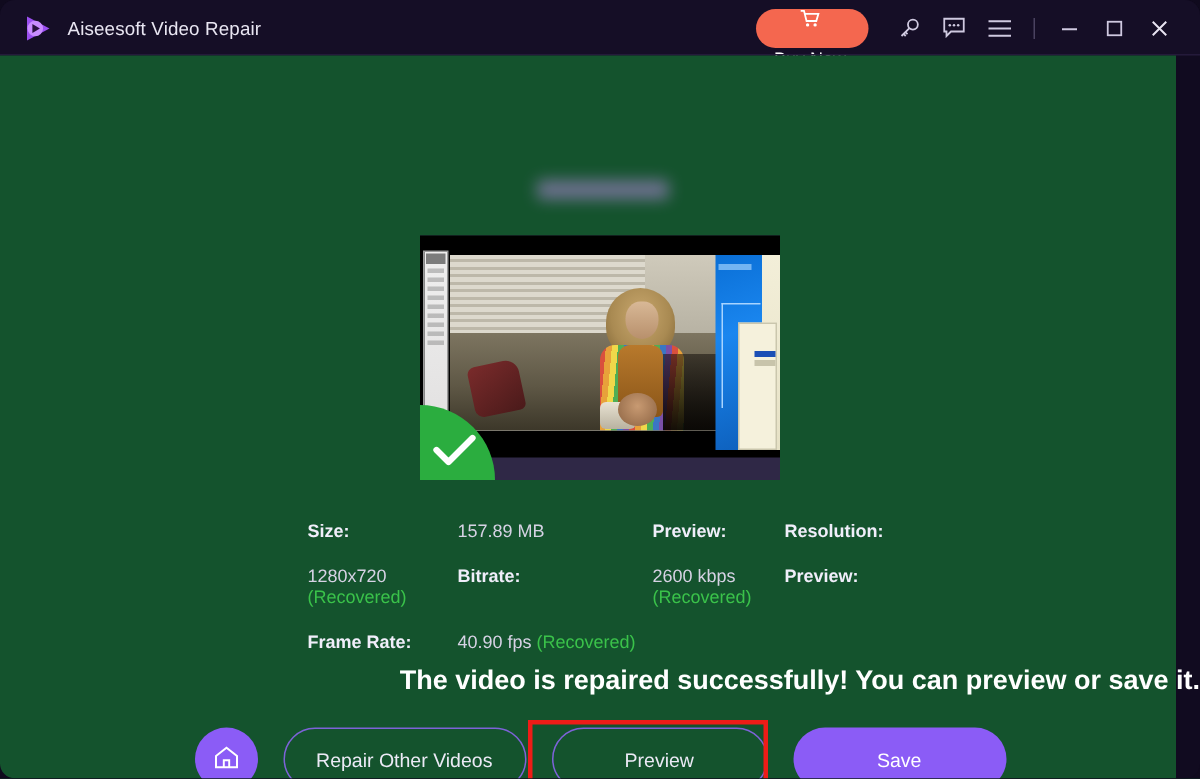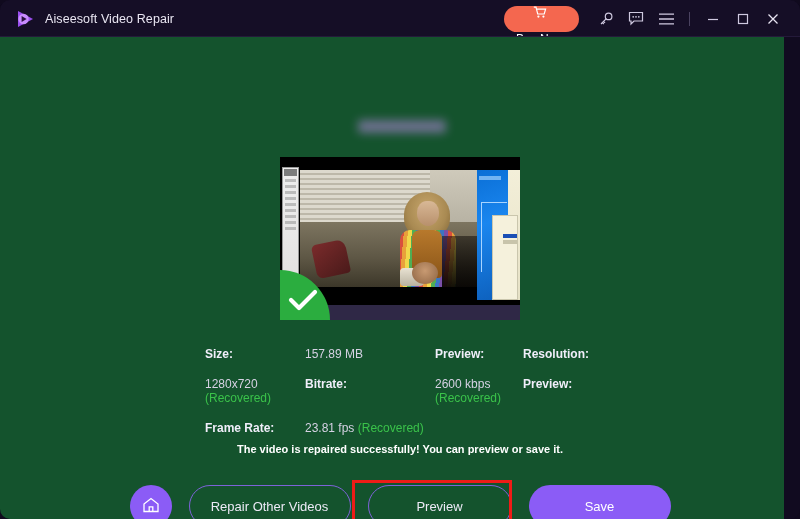--- a/index.html
+++ b/index.html
@@ -239,22 +239,22 @@
     font-size: 12px; font-weight: bold; color: #f0eefa;
   }
   .info .val {
     font-size: 12px; color: #d6d2e4;
   }
   .rec { color: #3ac24a; }
 
   
   .success {
     position: absolute; left: 0; top: 406px; width: 800px;
-    text-align: center;
-    font-size: 11px; font-weight: bold; color: #ffffff;
+    text-align: right;
+    font-size: 18px; font-weight: bold; color: #ffffff;
   }
 
   
   .btn-row {
     position: absolute; left: 0; top: 448px; width: 800px;
     display: flex; align-items: center; justify-content: center; gap: 17px;
   }
   .home-btn {
     width: 42px; height: 42px; border-radius: 50%;
     background: #8b5cf6;
@@ -427,21 +427,21 @@
       </div>
       <div class="lbl">Bitrate:</div>
       <div class="val">
         <span>2600 kbps</span>
         <span class="rec">(Recovered)</span>
       </div>
 
       <div class="lbl">Preview:</div>
       <div class="lbl">Frame Rate:</div>
       <div class="val">
-        <span>23.81 fps</span>
+        <span>40.90 fps</span>
         <span class="rec">(Recovered)</span>
       </div>
     </div>
 
     <div class="success">The video is repaired successfully! You can preview or save it.</div>
 
     <div class="btn-row">
       <button class="home-btn">
         <span>
           <svg width="20" height="20" viewBox="0 0 20 20" fill="none" stroke="#ffffff" stroke-width="1.3">

